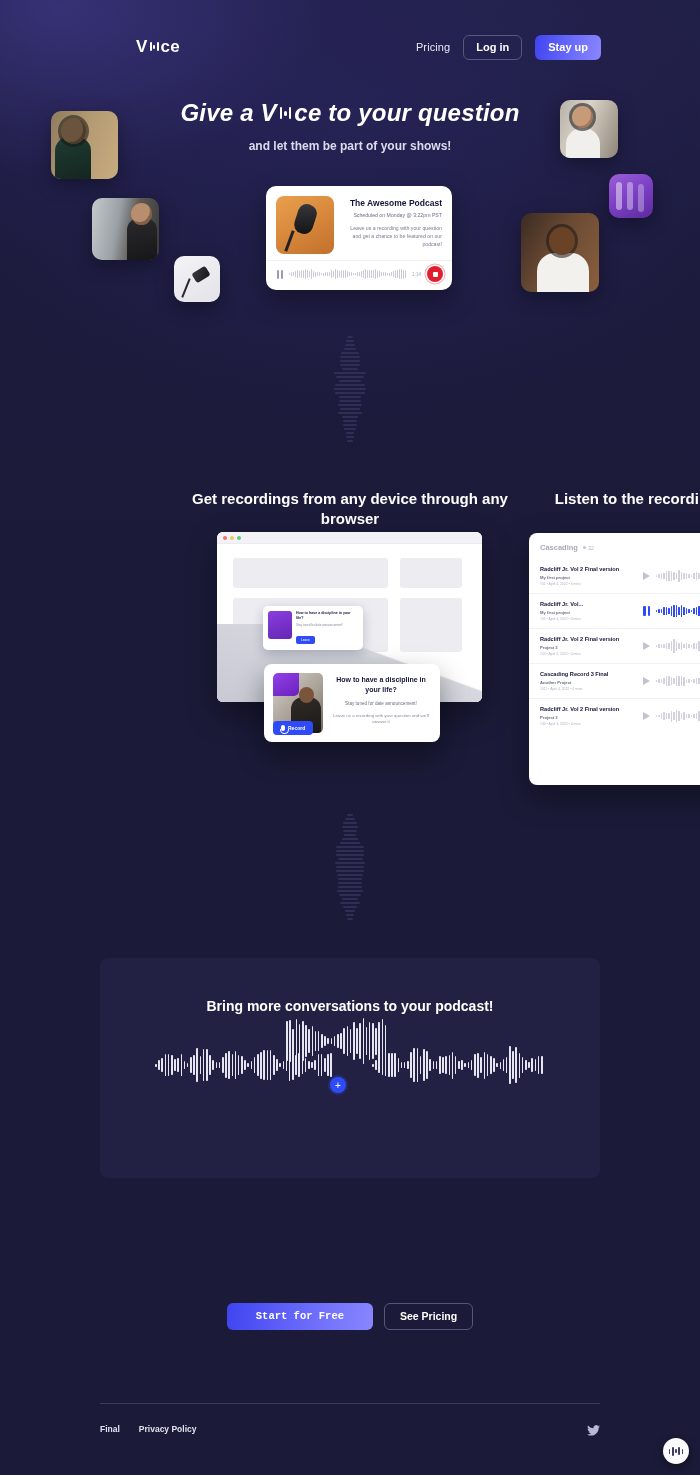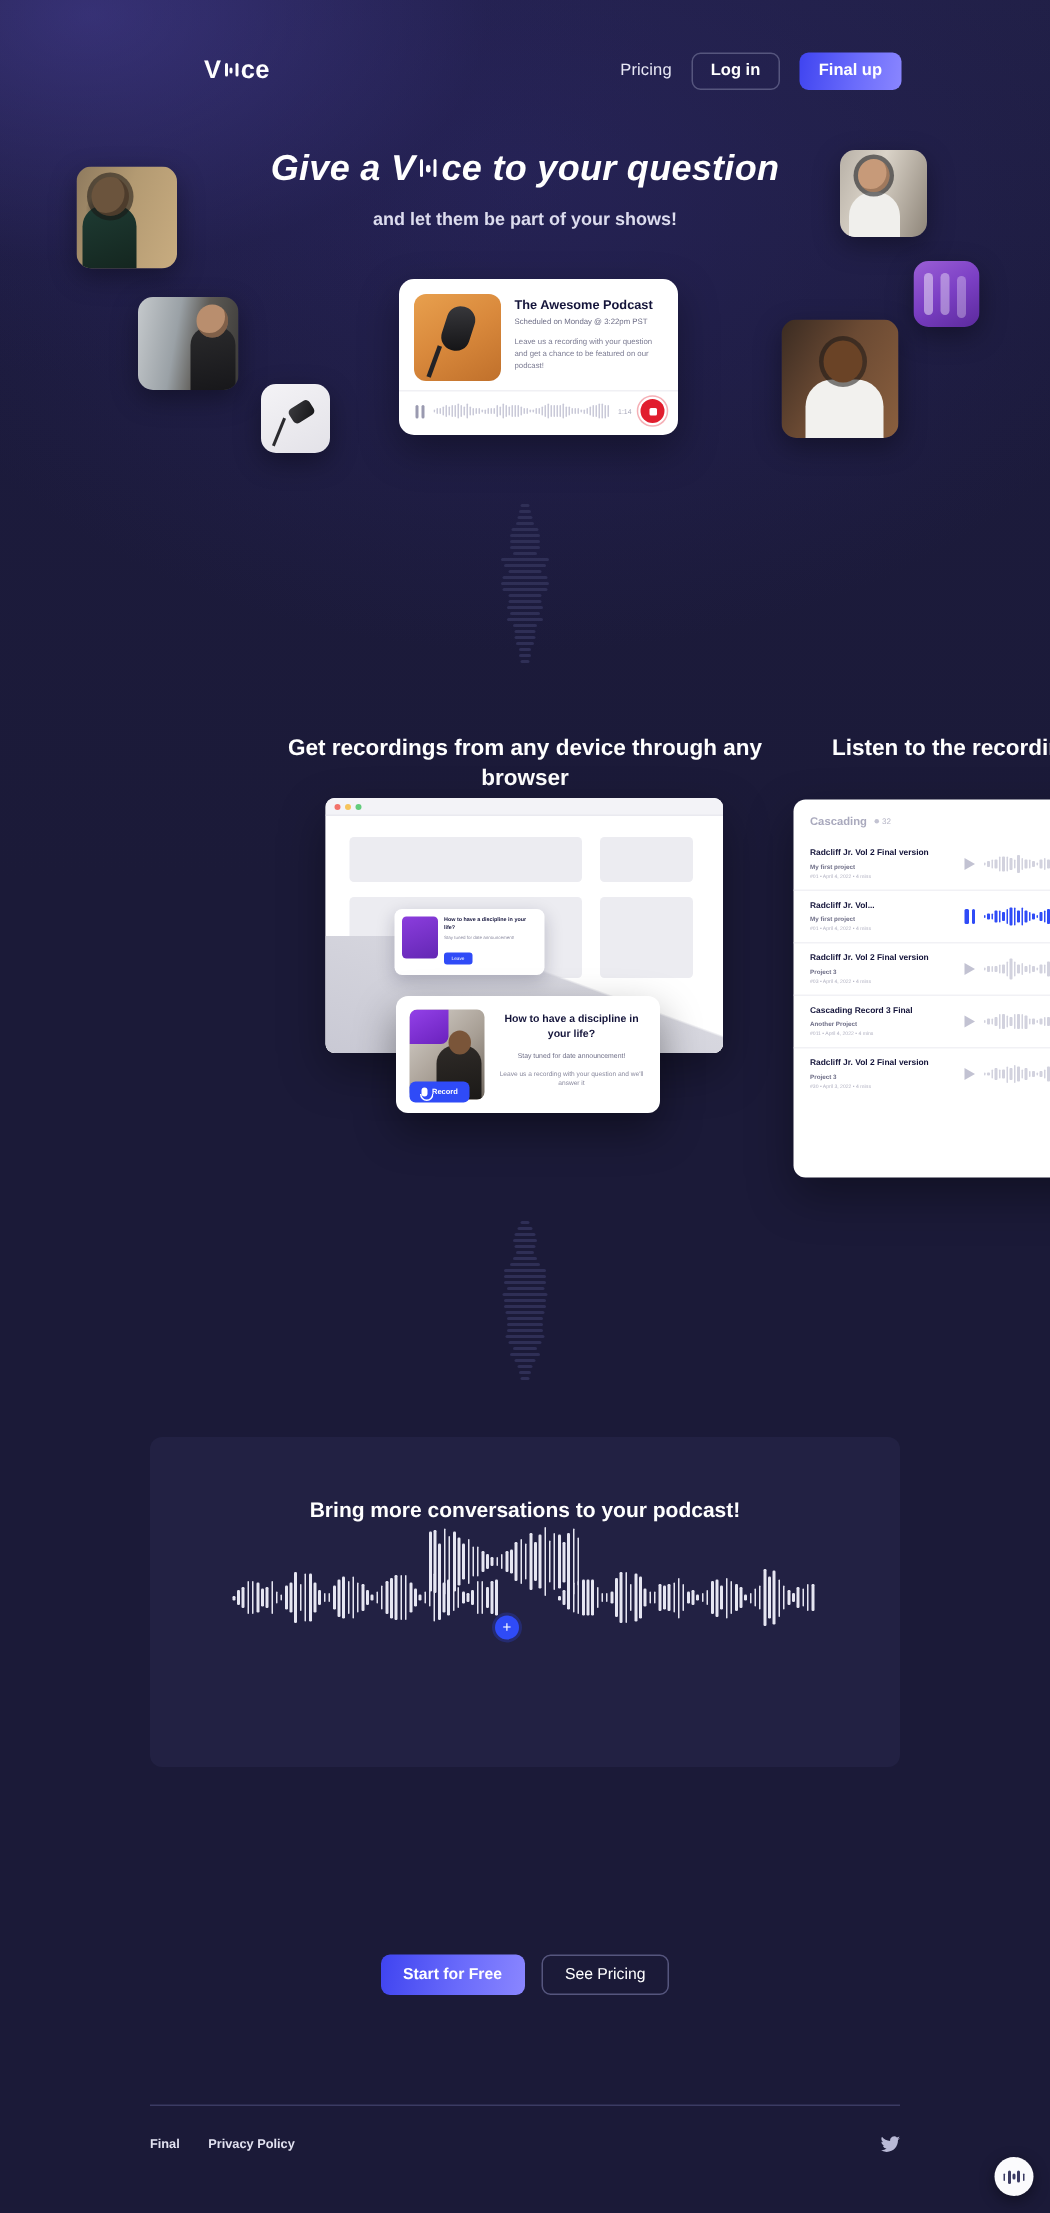--- a/index.html
+++ b/index.html
@@ -249,21 +249,21 @@
   }
   .pod-art::before {
     content:""; position:absolute; left:20px; top:8px; width:19px; height:30px;
     background: linear-gradient(160deg,#3a3a3e,#121214); border-radius:9px;
     transform: rotate(18deg);
   }
   .pod-art::after {
     content:""; position:absolute; left:12px; top:34px; width:3px; height:22px;
     background:#222226; transform: rotate(20deg);
   }
-  .pod-info { flex: 1; padding-left: 9px; text-align: left; }
+  .pod-info { flex: 1; padding-left: 9px; text-align: right; }
   .pod-title {
     font-size: 8.5px; font-weight: 700; color: #14143a; margin-top: 2px;
   }
   .pod-sched {
     font-size: 5.2px; color: #6d6d86; margin-top: 4px;
   }
   .pod-desc {
     font-size: 5.2px; color: #7b7b92; line-height: 1.5; margin-top: 7px;
   }
   .pod-player {
@@ -479,24 +479,24 @@
     position: absolute; top: 1256px; left: 0; right: 0;
     text-align: center; font-size: 24px; font-weight: 700; color: #fff;
   }
   .gs-btns {
     position: absolute; top: 1303px; left: 0; right: 0;
     display: flex; justify-content: center; gap: 11px;
   }
   .gs-primary {
     font-size: 10.5px; font-weight: 700; color: #fff;
     background: linear-gradient(100deg, #3f44f0 0%, #6a6bfb 55%, #8a86ff 100%);
-    border: none; border-radius: 6px; padding: 7px 15px; line-height: 1;
+    border: none; border-radius: 6px; padding: 7px 29px; line-height: 1; font-family: Liberation Mono, monospace;
   }
   .gs-outline {
-    font-size: 10.5px; font-weight: 400; color: #fff;
+    font-size: 10.5px; font-weight: 700; color: #fff;
     background: transparent; border: 1px solid #56567e;
     border-radius: 6px; padding: 7px 15px; line-height: 1;
   }
 
   
   .foot-rule {
     position: absolute; left: 100px; top: 1403px; width: 500px; height: 1px;
     background: #3b3b63;
   }
   .foot-links {
@@ -527,21 +527,21 @@
       <span class="lg-mark">
           <i></i>
           <i></i>
           <i></i>
         </span>
       <span>ce</span>
     </div>
     <div class="nav-right">
       <span class="nav-link">Pricing</span>
       <button class="btn-outline">Log in</button>
-      <button class="btn-primary">Final up</button>
+      <button class="btn-primary">Stay up</button>
     </div>
   </div>
 
   <div class="hero-title">
     <span class="seg">Give a </span>
     <span class="seg">V</span>
     <span class="lg-mark">
         <i></i>
         <i></i>
         <i></i>

